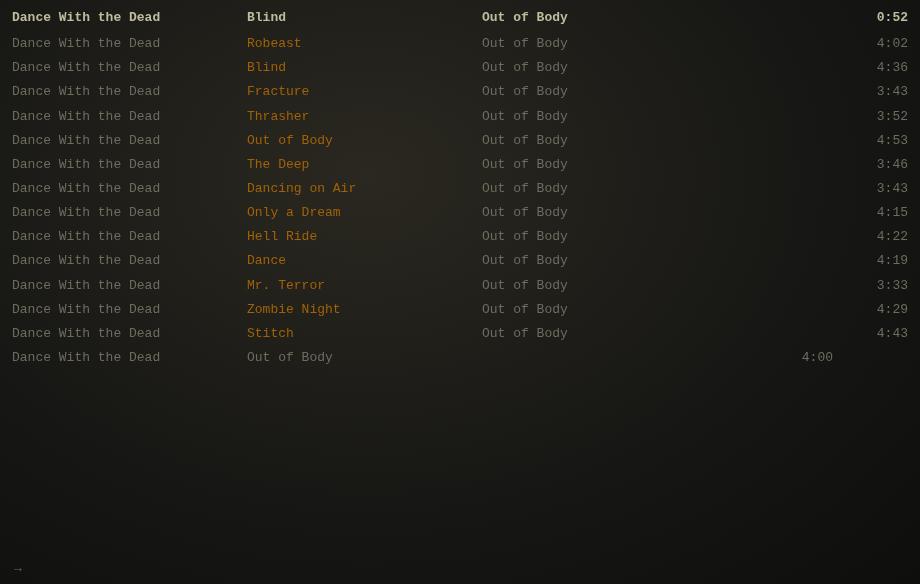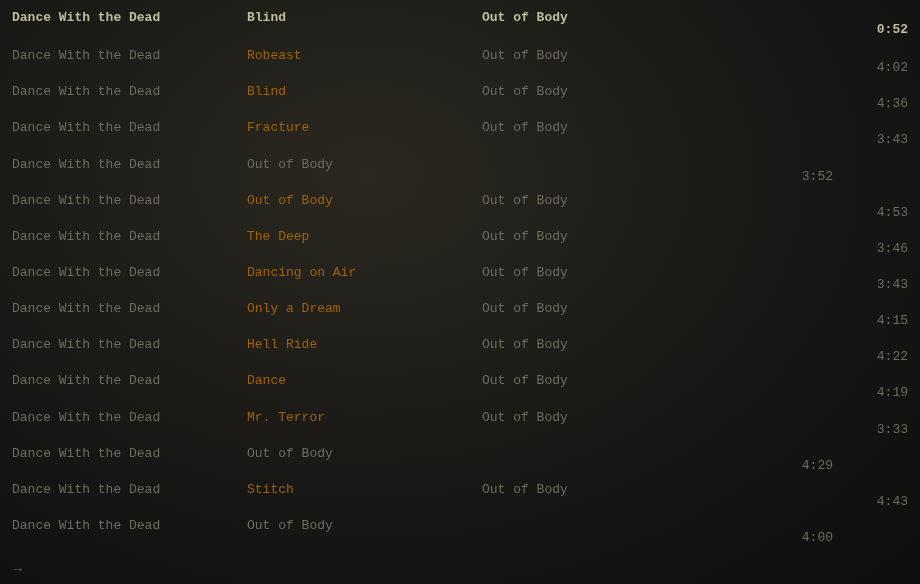--- a/index.html
+++ b/index.html
@@ -33,21 +33,21 @@
     .track-row.header {
       color: #c8c4a8;
       font-weight: bold;
       margin-bottom: 2px;
     }
 
     .col-artist { color: #6e6c5e; }
     .col-title { color: #a16207; }
     .col-album { color: #6e6c5e; }
     .col-spacer {}
-    .col-duration { color: #6e6c5e; text-align: right; margin-top: 12px; }
+    .col-duration { color: #6e6c5e; text-align: right; }
 
     .header .col-artist { color: #c0bc9e; }
     .header .col-title { color: #c0bc9e; }
     .header .col-album { color: #c0bc9e; }
     .header .col-duration { color: #c0bc9e; }
 
     .arrow-indicator {
       position: absolute;
       bottom: 8px;
       left: 14px;
@@ -83,20 +83,21 @@
     </div>
     <div class="track-row">
       <span class="col-artist">Dance With the Dead</span>
       <span class="col-title">Fracture</span>
       <span class="col-album">Out of Body</span>
       <span class="col-spacer"></span>
       <span class="col-duration">3:43</span>
     </div>
     <div class="track-row">
       <span class="col-artist">Dance With the Dead</span>
+      <span class="col-title">Thrasher</span>
       <span class="col-album">Out of Body</span>
       <span class="col-spacer"></span>
       <span class="col-duration">3:52</span>
     </div>
     <div class="track-row">
       <span class="col-artist">Dance With the Dead</span>
       <span class="col-title">Out of Body</span>
       <span class="col-album">Out of Body</span>
       <span class="col-spacer"></span>
       <span class="col-duration">4:53</span>
@@ -138,20 +139,21 @@
     </div>
     <div class="track-row">
       <span class="col-artist">Dance With the Dead</span>
       <span class="col-title">Mr. Terror</span>
       <span class="col-album">Out of Body</span>
       <span class="col-spacer"></span>
       <span class="col-duration">3:33</span>
     </div>
     <div class="track-row">
       <span class="col-artist">Dance With the Dead</span>
+      <span class="col-title">Zombie Night</span>
       <span class="col-album">Out of Body</span>
       <span class="col-spacer"></span>
       <span class="col-duration">4:29</span>
     </div>
     <div class="track-row">
       <span class="col-artist">Dance With the Dead</span>
       <span class="col-title">Stitch</span>
       <span class="col-album">Out of Body</span>
       <span class="col-spacer"></span>
       <span class="col-duration">4:43</span>

